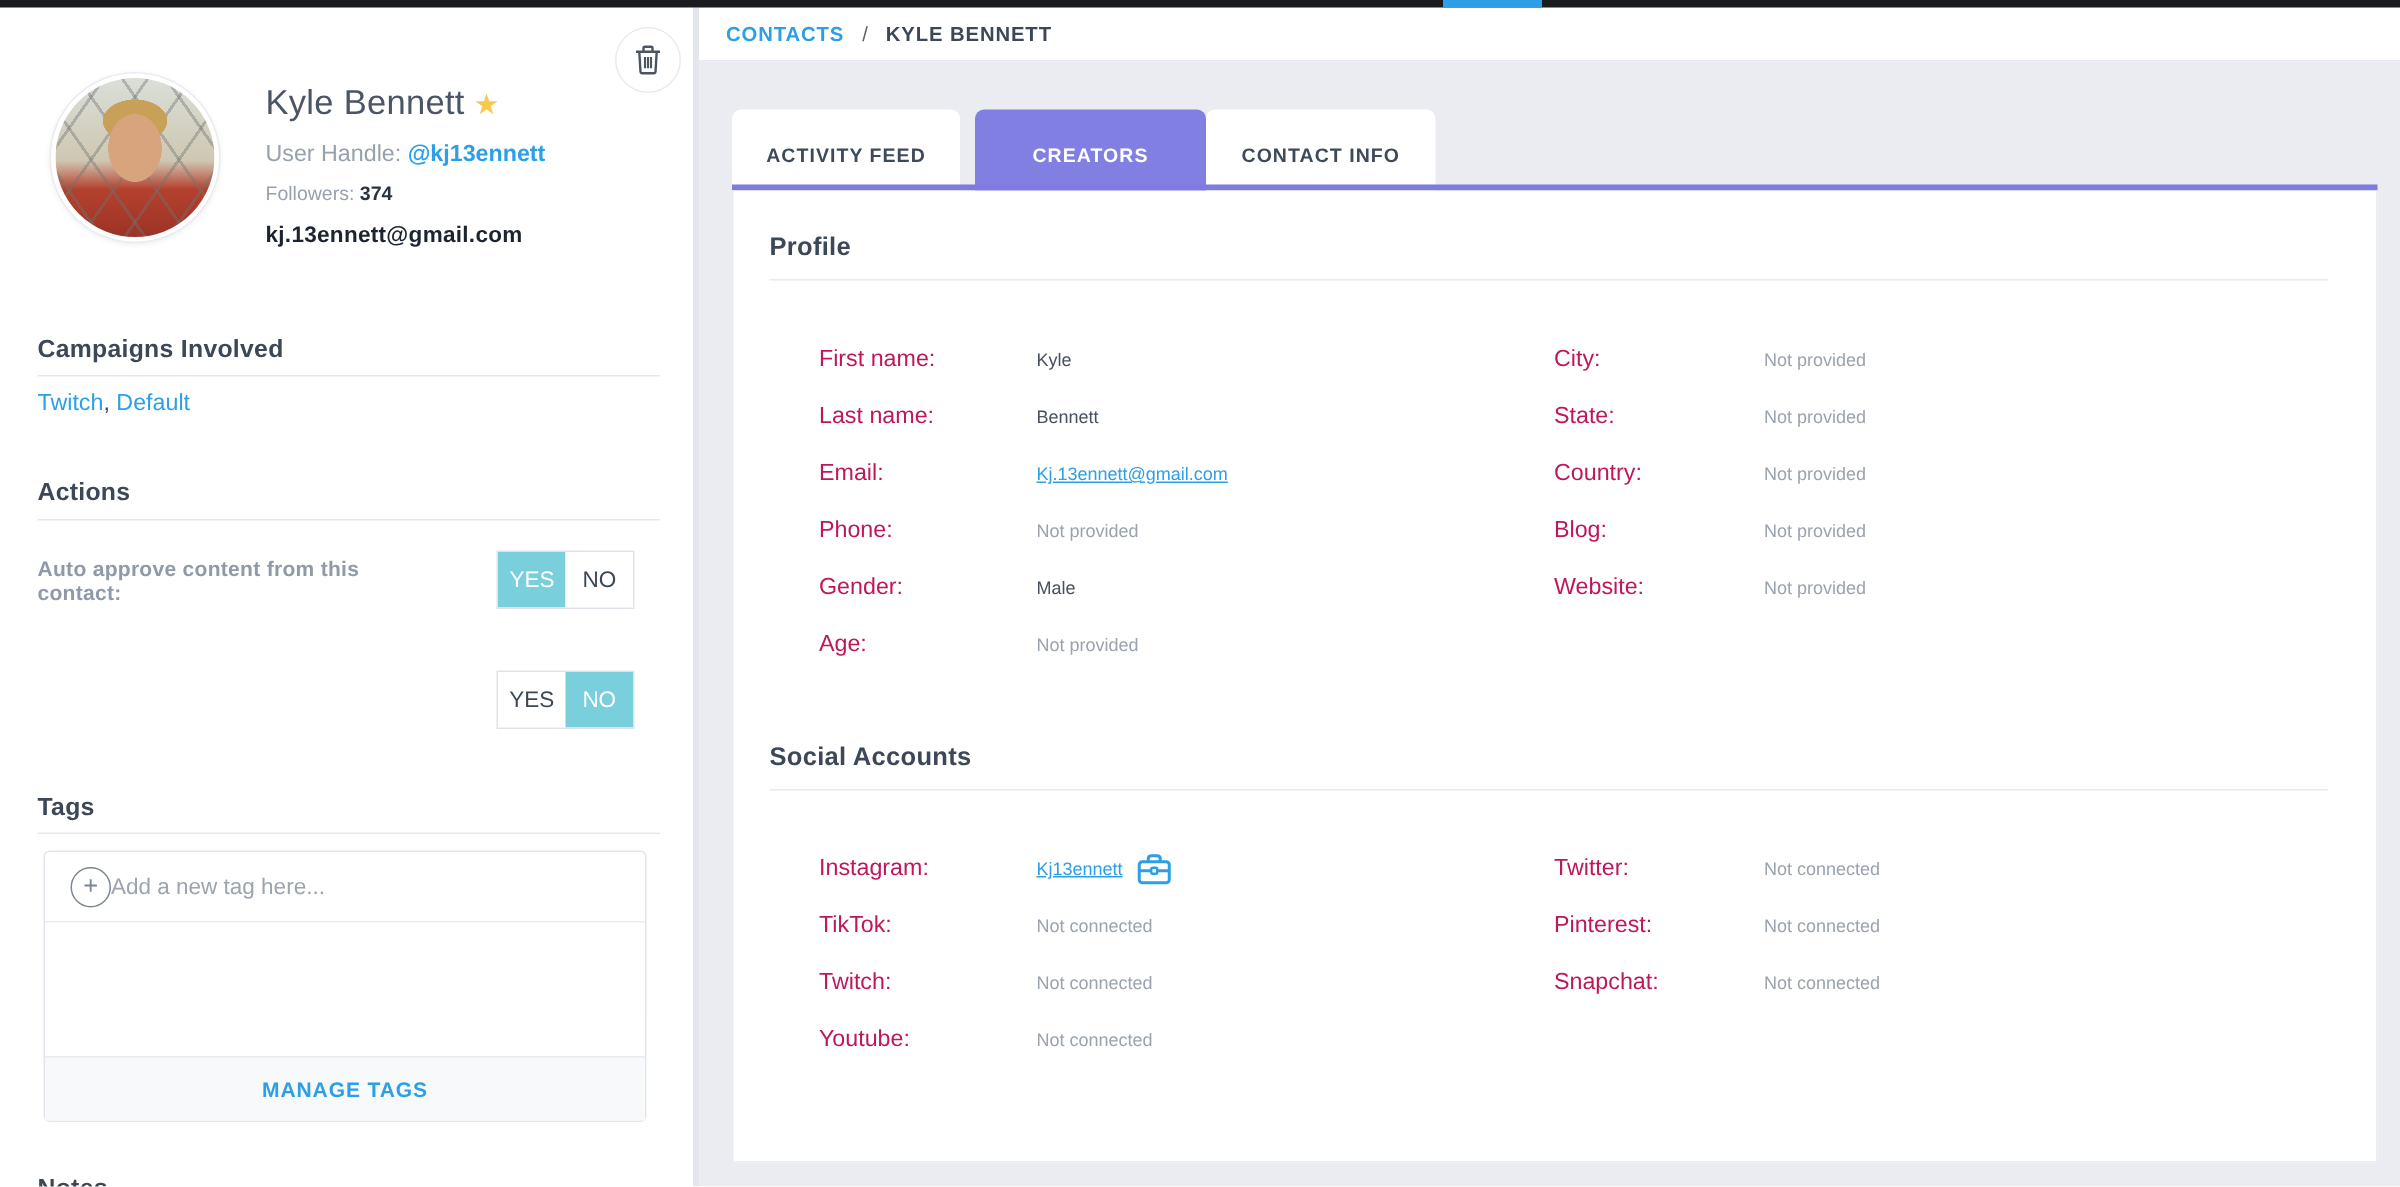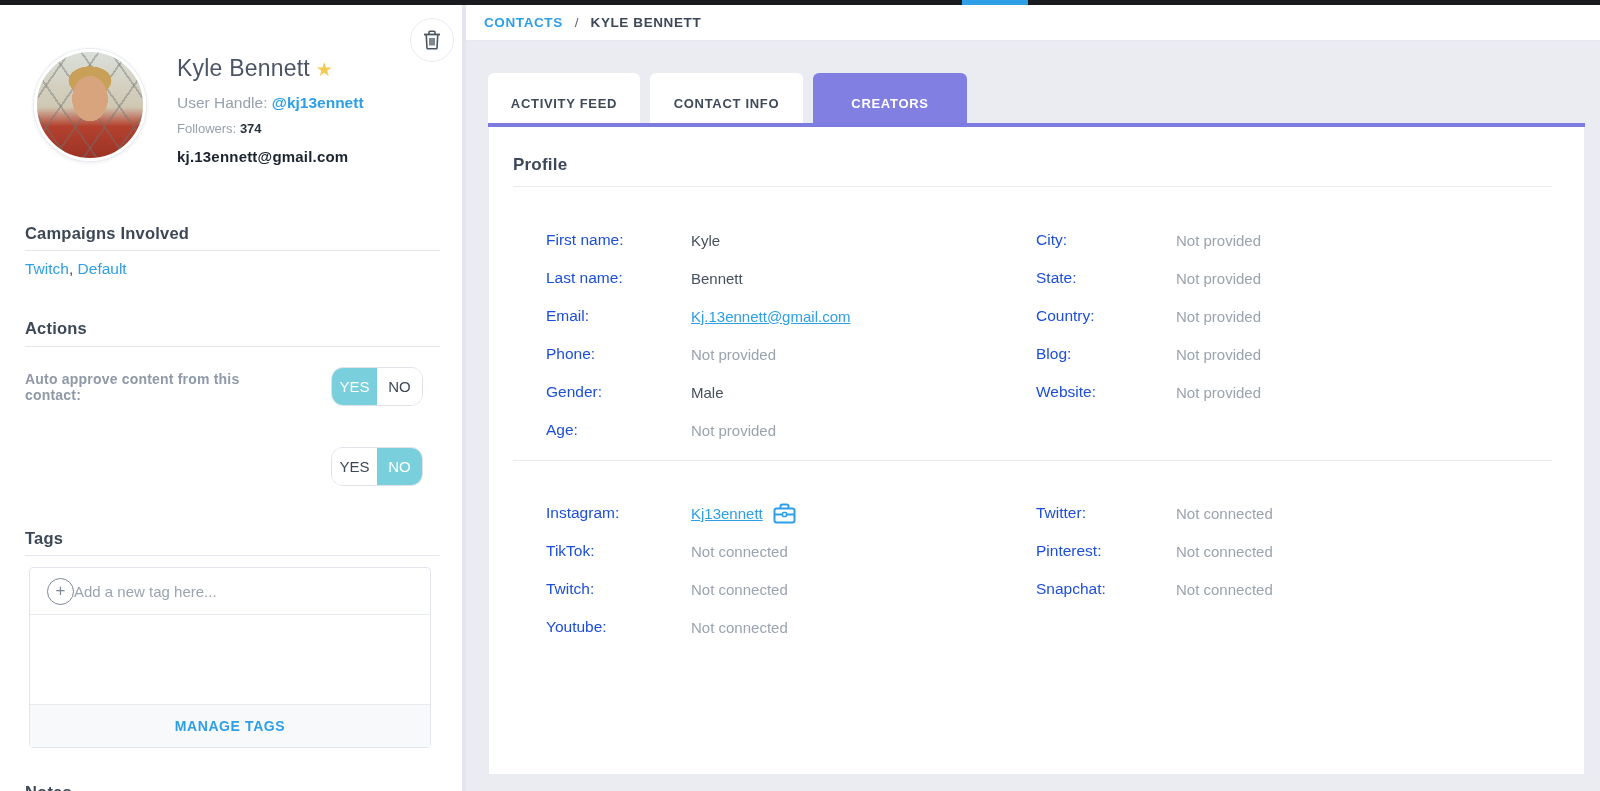--- a/index.html
+++ b/index.html
@@ -35,21 +35,21 @@
   .id-email { position:absolute; left:177px; top:143px; font-size:15px; color:#1c2430; font-weight:700; letter-spacing:.2px; }
 
   .side-heading { position:absolute; left:25px; font-size:16.5px; font-weight:700; color:#3d4857; letter-spacing:.2px; }
   .side-rule { position:absolute; left:25px; width:415px; border-bottom:1px solid #e4e7ed; }
 
   .campaign-links { position:absolute; left:25px; top:255px; font-size:15.5px; color:#3d4857; }
   .campaign-links a { color:#2d9fe6; text-decoration:none; cursor:pointer; }
 
   .toggle-row { position:absolute; left:25px; width:398px; display:flex; align-items:center; justify-content:flex-end;gap:20px; }
   .toggle-label { font-size:14px; font-weight:700; color:#8f99a7; margin-right:12px; letter-spacing:.2px; }
-  .toggle { display:flex; border:1px solid #dfe3e9; border-radius:12px; overflow:hidden; background:#fff; }
+  .toggle { display:flex; border:1px solid #dfe3e9; border-radius:0; overflow:hidden; background:#fff; }
   .toggle .seg { width:45px; height:37px; line-height:37px; text-align:center; font-size:15px; color:#3d4856; cursor:pointer; background:#fff; }
   .toggle .seg.active { background:#79cfdc; color:#ffffff; }
 
   .tag-card { position:absolute; left:29px; top:562px; width:402px; height:181px; border:1px solid #e2e6ec; border-radius:4px; background:#fff; }
   .tag-input-row { position:absolute; left:0; top:0; width:100%; height:47px; border-bottom:1px solid #e8ebf0; display:flex; align-items:center; }
   .plus-circle { width:27px; height:27px; border:1.5px solid #7c8794; border-radius:50%; color:#7c8794; font-size:17px; line-height:24px; text-align:center; margin-left:17px; cursor:pointer; flex:none; }
   .tag-input { border:none; outline:none; font-family:"Liberation Sans",sans-serif; font-size:15px; color:#3d4857; width:300px; }
   .tag-input::placeholder { color:#9ba4b0; }
   .manage-bar { position:absolute; left:0; bottom:0; width:100%; height:43px; background:#f7f9fb; border-top:1px solid #e8ebf0; display:flex; align-items:center; justify-content:center; font-size:14px; font-weight:700; letter-spacing:.6px; color:#2d9fe6; cursor:pointer; }
 
@@ -70,23 +70,23 @@
   .tab-underline { position:absolute; left:488px; top:123px; width:1097px; height:4px; background:#7e7be0; }
 
   .content-card { position:absolute; left:488px; top:127px; width:1097px; height:648px; background:#ffffff; border:1px solid #e8ebf1; border-top:none; padding:28px 32px 0 24px; }
   .section-heading { font-size:17px; font-weight:700; color:#3c4858; letter-spacing:.2px; }
   .section-rule { border-bottom:1px solid #e7eaee; margin-top:11px; }
   .rows-wrap { display:flex; margin-top:34px; margin-left:33px; }
   .rows-wrap.social { margin-top:33px; }
   .col { display:flex; flex-direction:column; }
   .col.left { width:490px; }
   .frow { height:38px; display:flex; align-items:center; }
-  .flabel { width:145px; font-size:15.5px; color:#1d4ed8; flex:none; }
+  .flabel { width:145px; font-size:15.5px; color:#be185d; flex:none; }
   .col.right .flabel { width:140px; }
-  .fvalue { font-size:15px; color:#46505e; }
+  .fvalue { font-size:12px; color:#46505e; }
   .fvalue.muted { color:#9aa3ae; }
   .fvalue.link { color:#2d9fe6; text-decoration:underline; cursor:pointer; }
   .briefcase { margin-left:10px; vertical-align:-5px; cursor:pointer; }
 
   .notes-heading { top:778px; }
 </style>
 </head>
 <body>
 
 <div class="topbar">
@@ -96,22 +96,22 @@
 <div class="main-bg"></div>
 
 <div class="breadcrumb-bar">
   <span class="crumb-root">CONTACTS</span>
   <span class="crumb-sep">/</span>
   <span class="crumb-current">KYLE BENNETT</span>
 </div>
 
 <div class="tabs">
   <div class="tab t1">ACTIVITY FEED</div>
+  <div class="tab t3 active">CREATORS</div>
   <div class="tab t2">CONTACT INFO</div>
-  <div class="tab t3 active">CREATORS</div>
 </div>
 <div class="tab-underline"></div>
 
 <div class="content-card">
   <div class="section-heading">Profile</div>
   <div class="section-rule"></div>
 
   <div class="rows-wrap">
     <div class="col left">
       <div class="frow">
@@ -156,20 +156,21 @@
         <span class="flabel">Blog:</span>
         <span class="fvalue muted">Not provided</span>
       </div>
       <div class="frow">
         <span class="flabel">Website:</span>
         <span class="fvalue muted">Not provided</span>
       </div>
     </div>
   </div>
 
+  <div class="section-heading" style="margin-top:46px;">Social Accounts</div>
   <div class="section-rule"></div>
 
   <div class="rows-wrap social">
     <div class="col left">
       <div class="frow">
         <span class="flabel">Instagram:</span>
         <span class="fvalue link">Kj13ennett</span>
         <svg class="briefcase" width="23" height="21" viewBox="0 0 23 21" fill="none">
           <rect x="1.5" y="5.5" width="20" height="14" rx="2" stroke="#2d9fe6" stroke-width="2"></rect>
           <path d="M7.5 5.5 L7.5 3.5 Q7.5 1.5 9.5 1.5 L13.5 1.5 Q15.5 1.5 15.5 3.5 L15.5 5.5" stroke="#2d9fe6" stroke-width="2" fill="none"></path>

